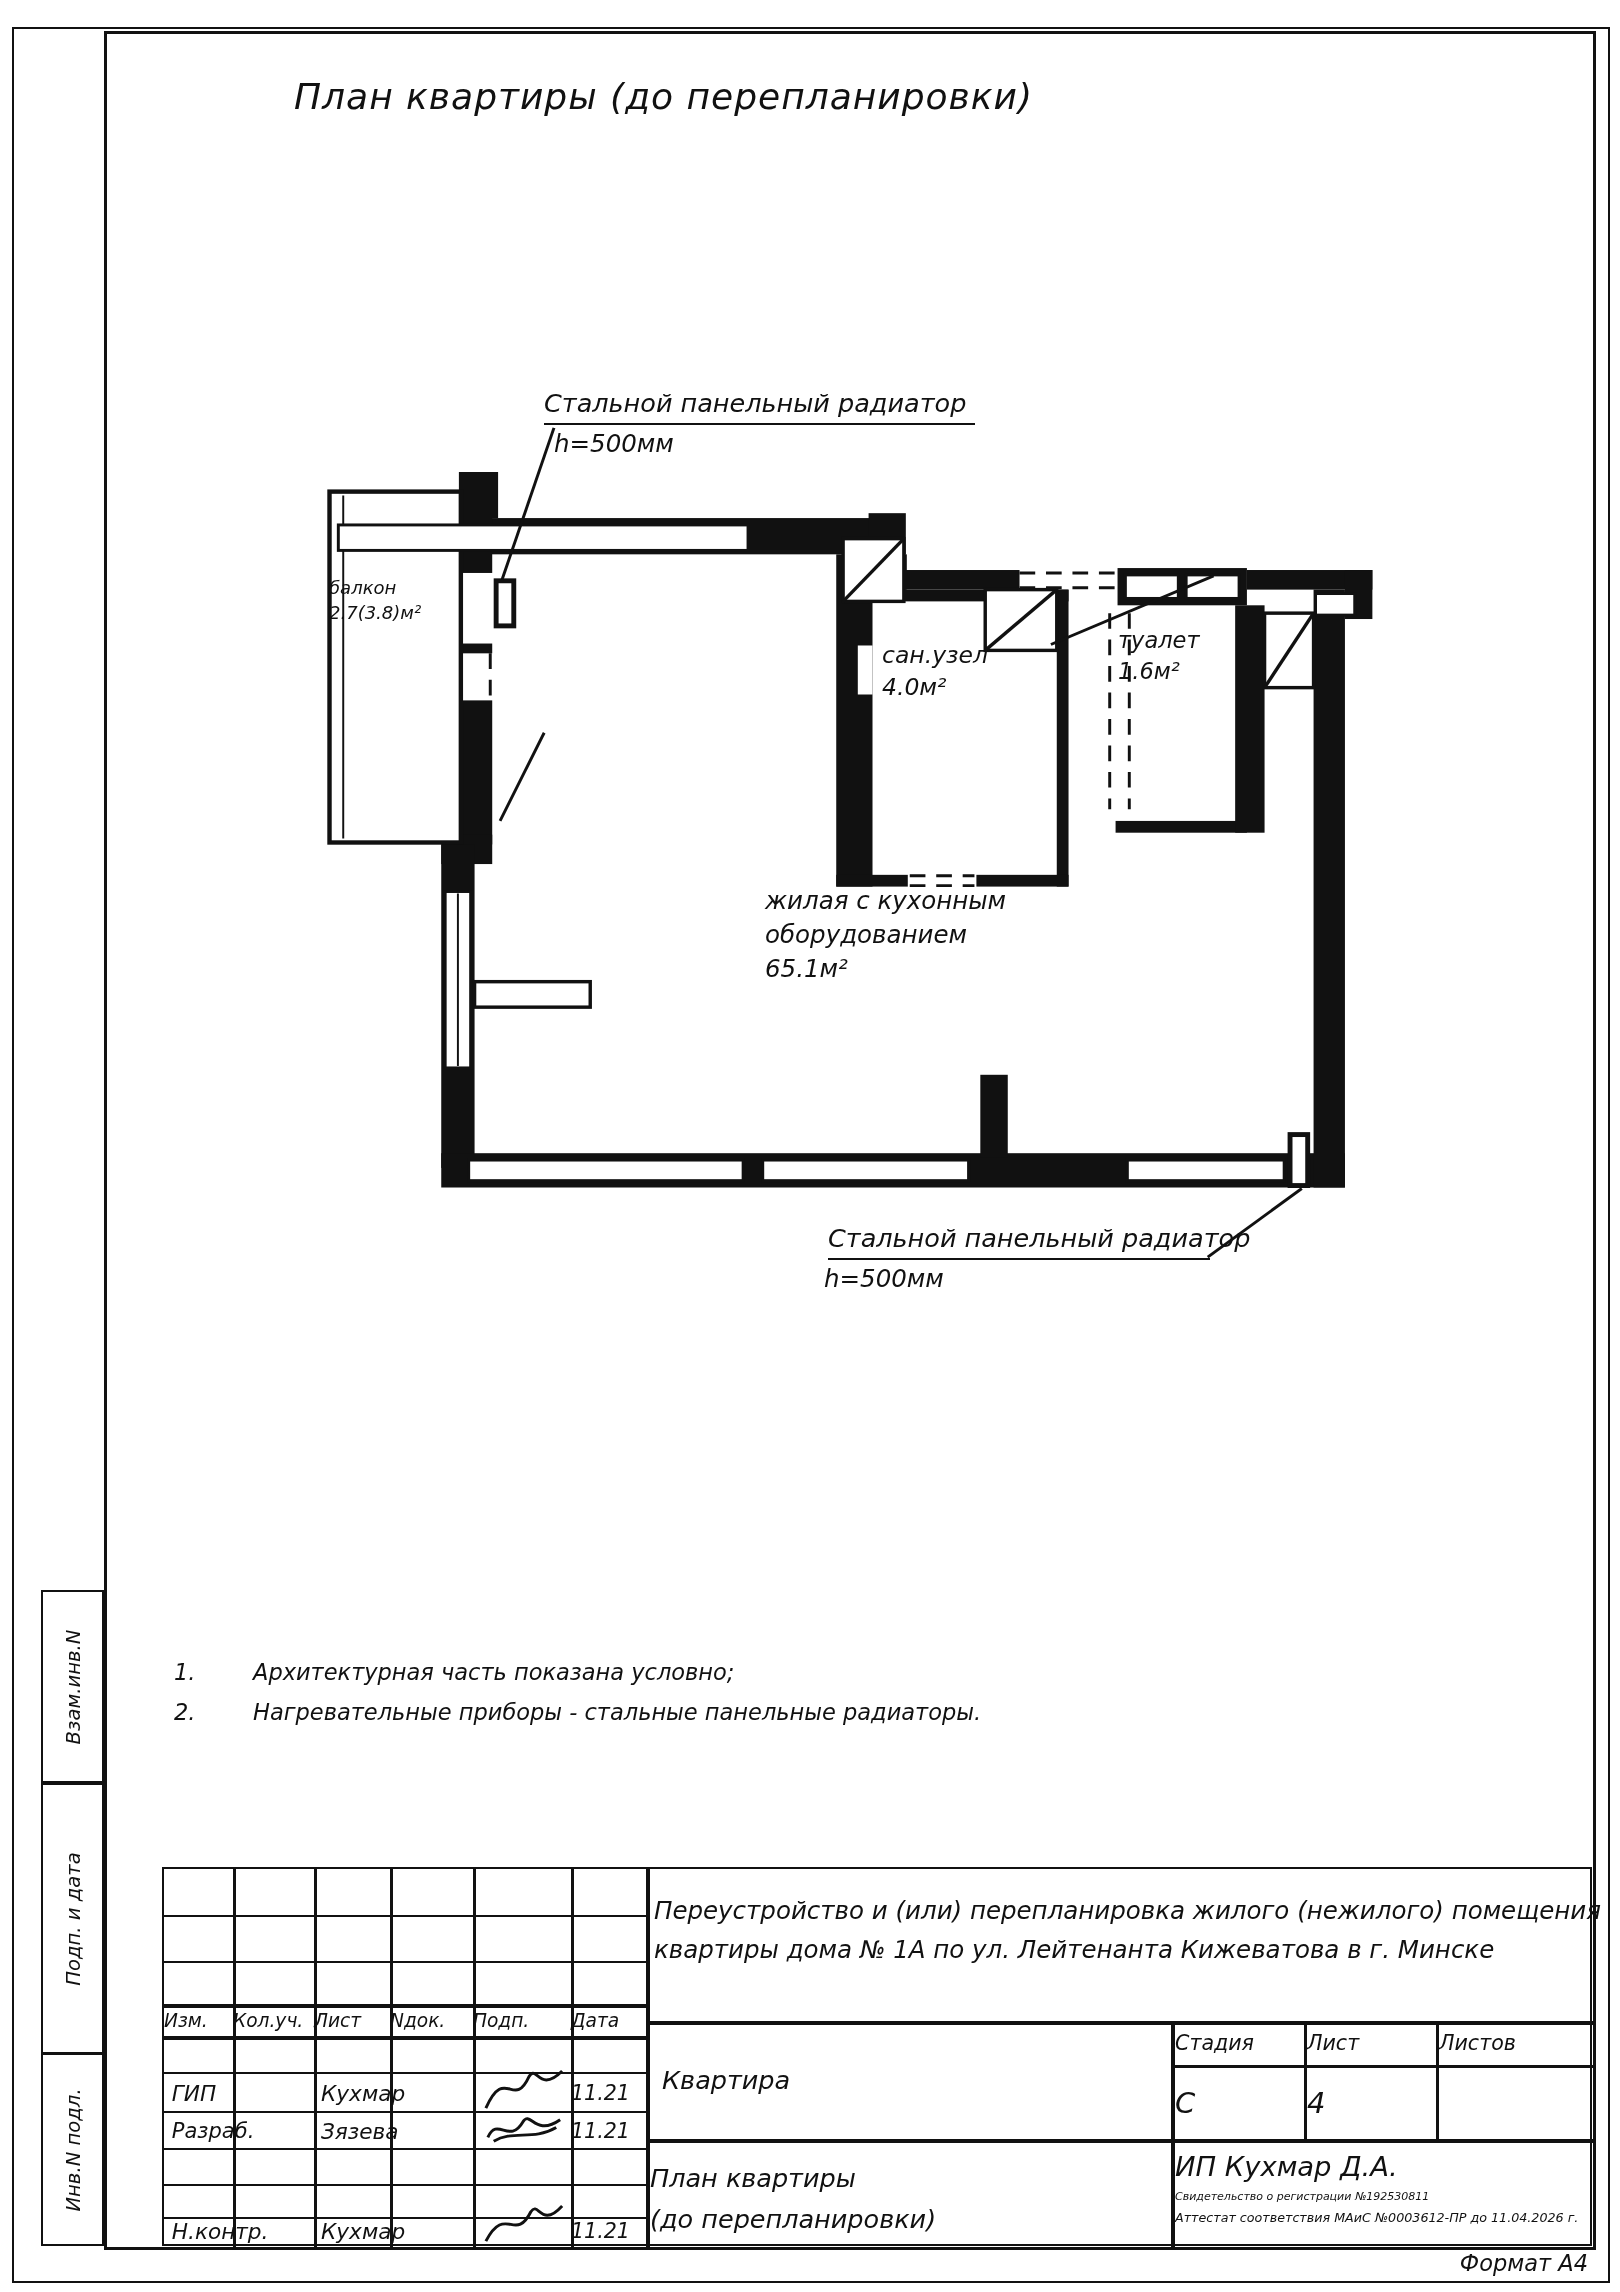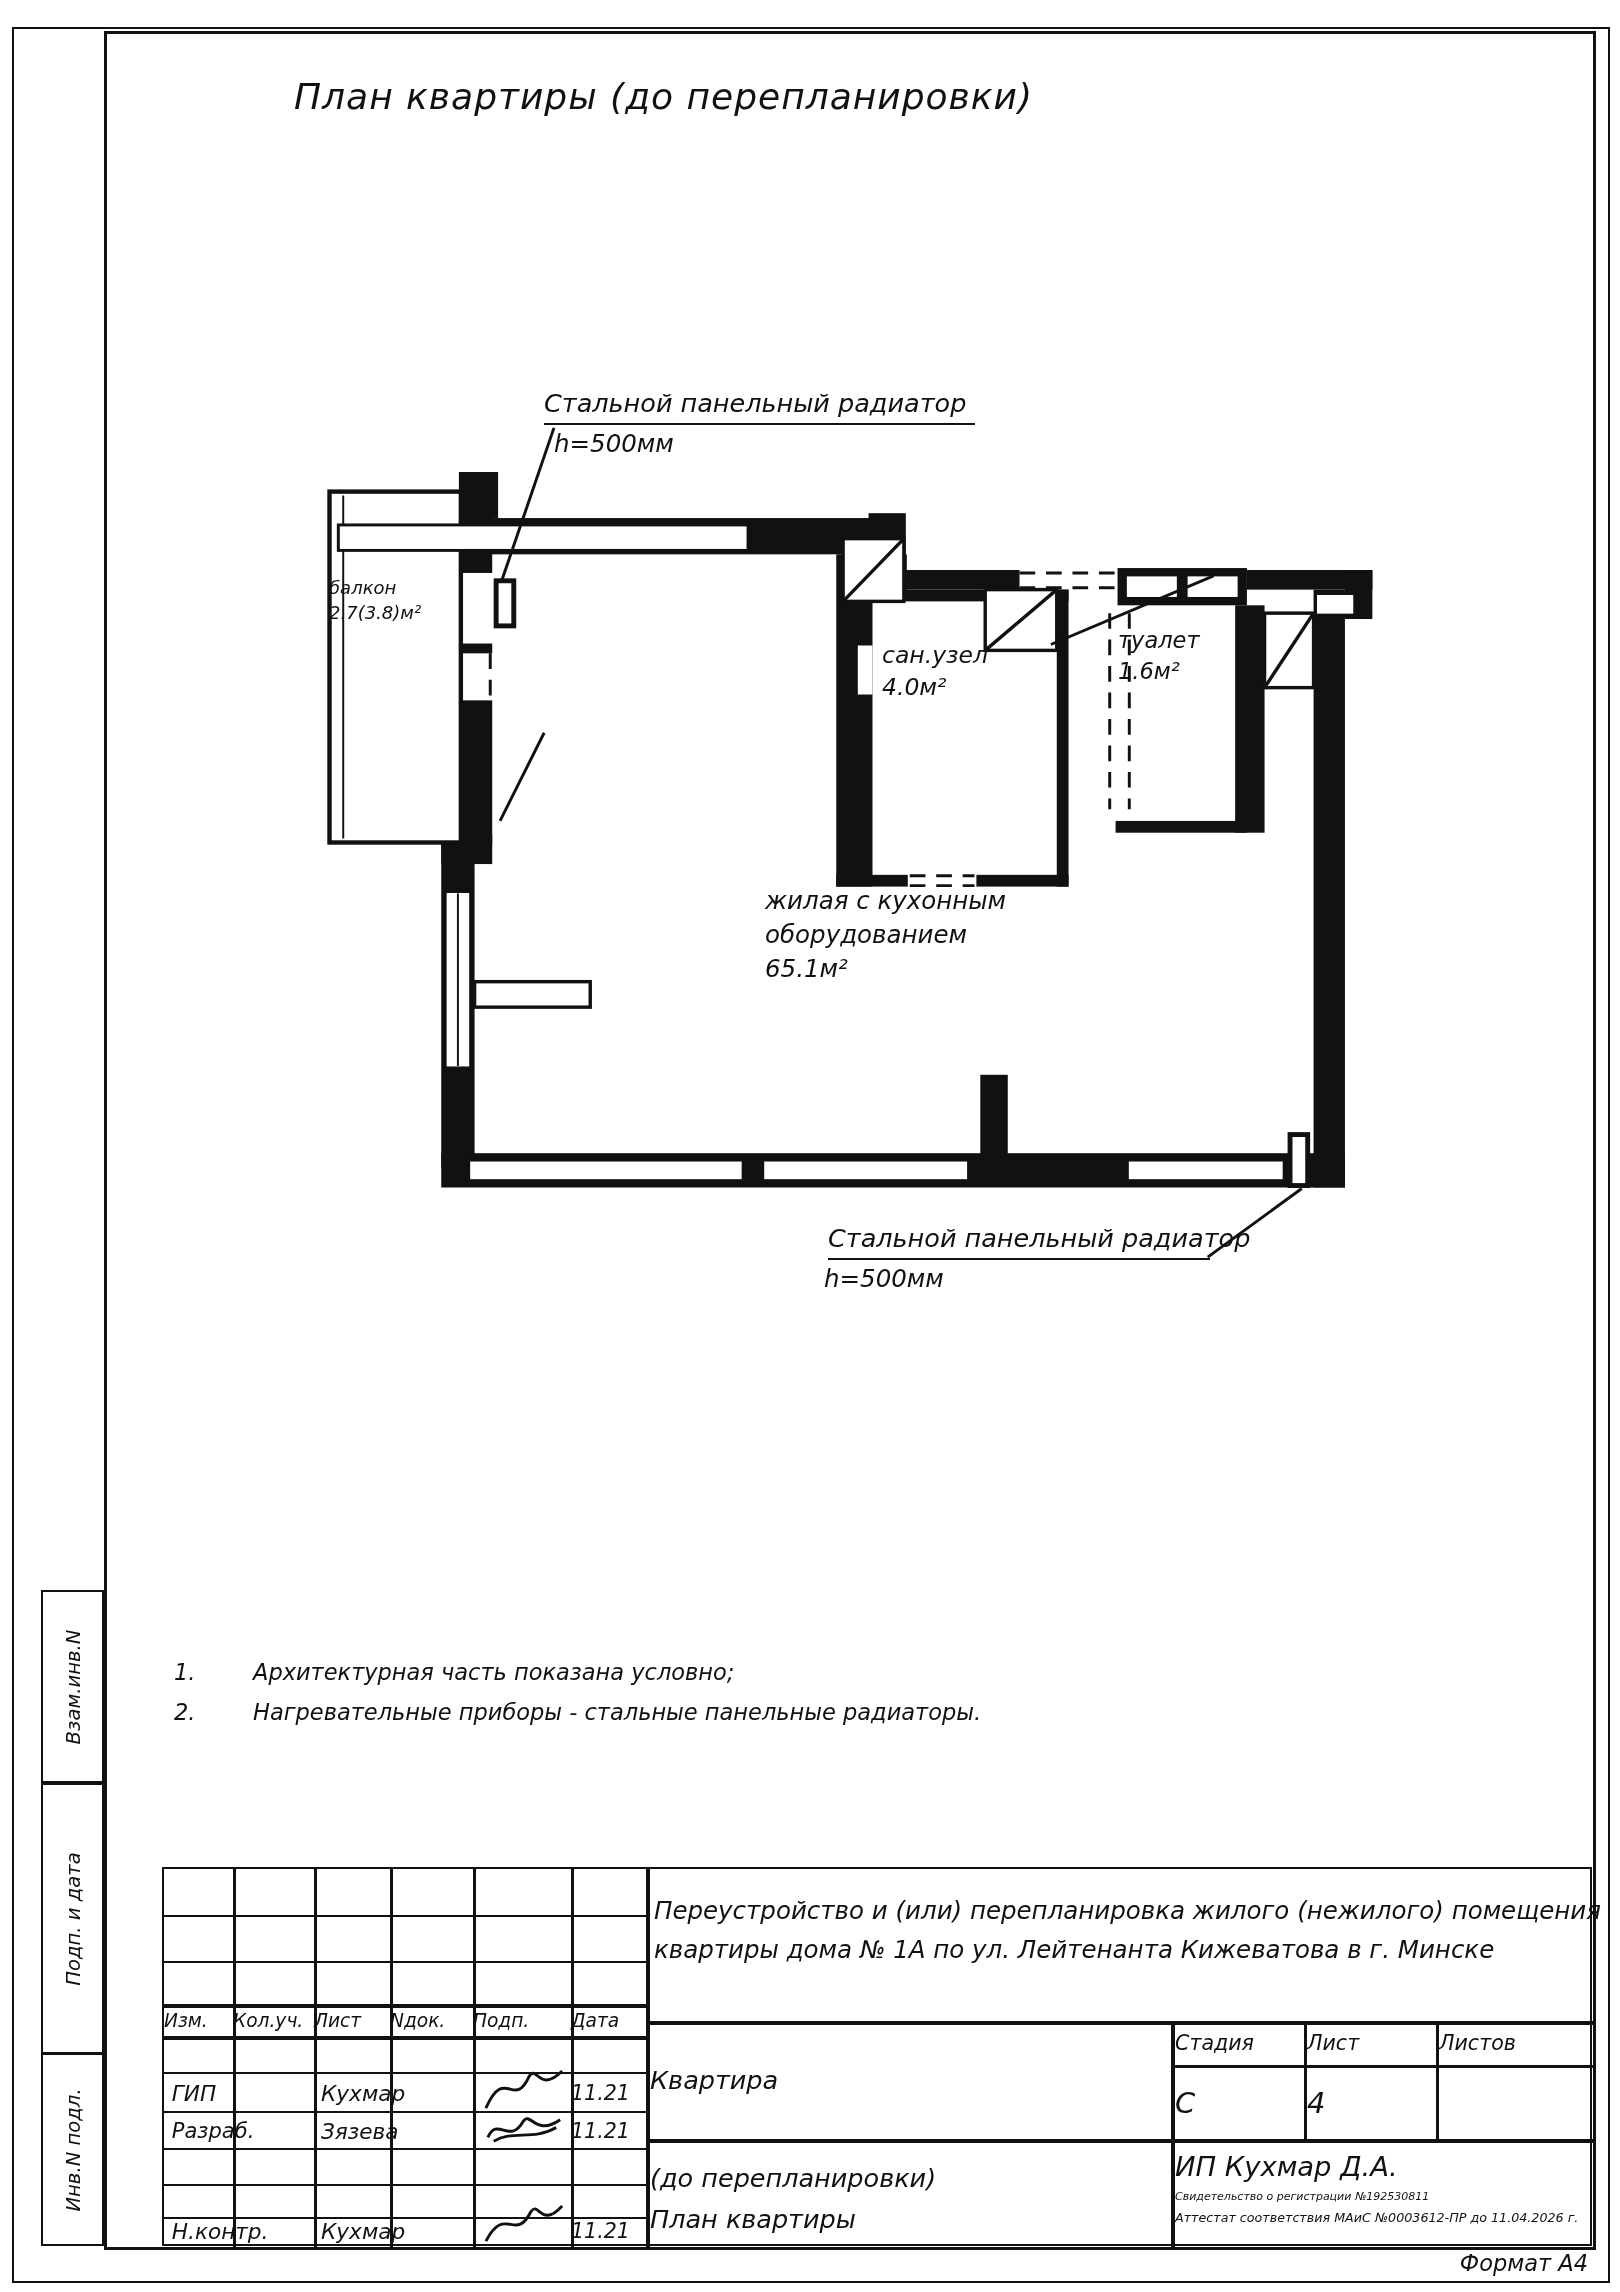--- a/index.html
+++ b/index.html
@@ -223,32 +223,32 @@
     </svg>
     <svg class="cell" style="left:316px;top:329px;" width="88" height="51" viewBox="0 0 90 52">
       <path d="M6,44 C26,6 36,46 52,14 C60,2 62,32 84,8" stroke="#111" stroke-width="3" fill="none"></path>
     </svg>
 
     <div class="cell ctr" style="left:490px;top:21.6px;width:936px;font-size:24.5px;line-height:39px;">
       <div class="nw">Переустройство и (или) перепланировка жилого (нежилого) помещения</div>
       <div class="nw">квартиры дома  № 1А по ул. Лейтенанта Кижеватова в г. Минске</div>
     </div>
 
-    <div class="cell ctr nw" style="left:486px;top:152px;width:552px;font-size:25.5px;line-height:118px;">Квартира</div>
+    <div class="cell ctr nw" style="left:486px;top:152px;width:552px;font-size:25.5px;line-height:118px;padding-left:12px;">Квартира</div>
 
     <div class="cell ctr nw" style="left:1011px;top:152px;width:129px;font-size:20.6px;line-height:44px;">Стадия</div>
     <div class="cell ctr nw" style="left:1143px;top:152px;width:129px;font-size:20.6px;line-height:44px;">Лист</div>
     <div class="cell ctr nw" style="left:1275px;top:152px;width:155px;font-size:20.6px;line-height:44px;">Листов</div>
     <div class="cell ctr nw" style="left:1011px;top:199px;width:129px;font-size:29px;line-height:71px;">С</div>
     <div class="cell ctr nw" style="left:1143px;top:199px;width:129px;font-size:29px;line-height:71px;">4</div>
     <div class="cell ctr nw" style="left:1275px;top:199px;width:155px;font-size:29px;line-height:71px;"></div>
 
     <div class="cell ctr" style="left:486px;top:289px;width:520px;font-size:25.5px;line-height:41px;">
+      <div class="nw">План квартиры</div>
       <div class="nw">(до перепланировки)</div>
-      <div class="nw">План квартиры</div>
     </div>
 
     <div class="cell ctr" style="left:1011px;top:278px;width:420px;">
       <div class="nw" style="font-size:27.4px;line-height:39px;">ИП Кухмар Д.А.</div>
       <div class="nw" style="font-size:11px;line-height:21.6px;">Свидетельство о регистрации №192530811</div>
       <div class="nw" style="font-size:12.7px;line-height:19.6px;">Аттестат соответствия МАиС №0003612-ПР до 11.04.2026 г.</div>
     </div>
   </div>
 
   <div class="abs fmt nw">Формат А4</div>

